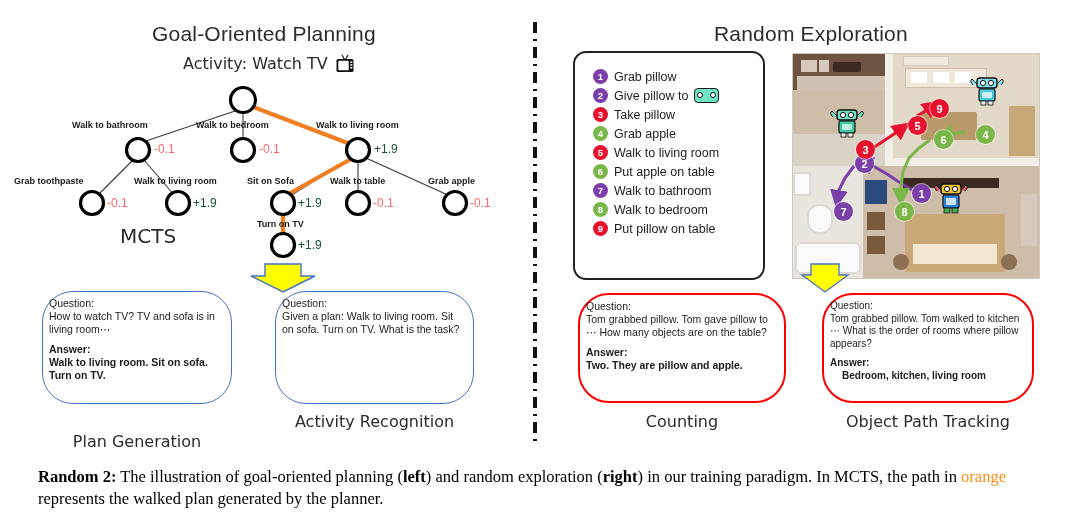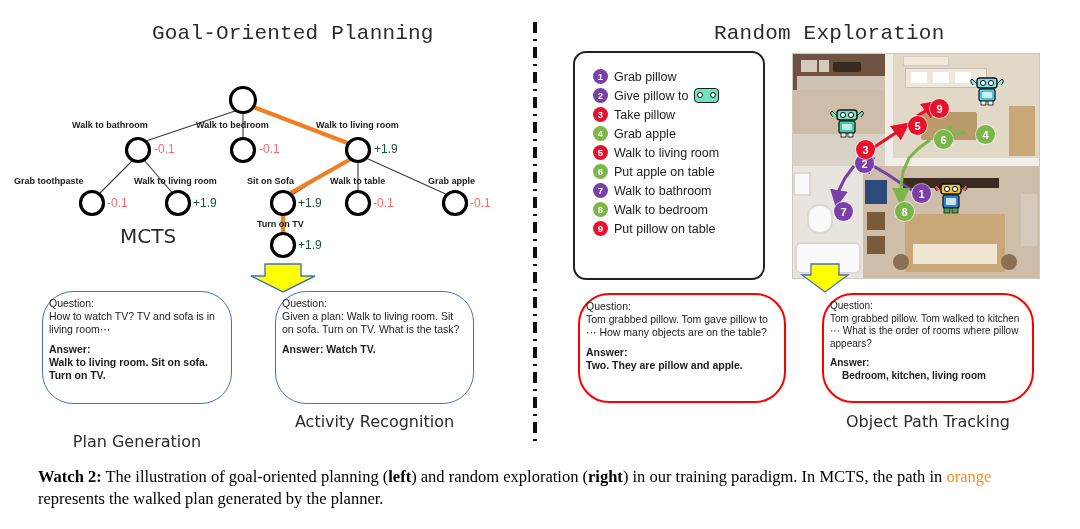--- a/index.html
+++ b/index.html
@@ -6,21 +6,21 @@
   body{
     width:1080px;height:529px;background:#ffffff;
     font-family:"Liberation Sans", sans-serif;
     color:#000;position:relative;overflow:hidden;
   }
   .fig{position:absolute;left:0;top:0;width:1080px;height:529px;}
   .abs{position:absolute;}
 
   
   .h-title{
-    font-family:Liberation Mono, monospace;
+    font-family:Liberation Sans, sans-serif;
     font-size:21px;color:#2b2b2b;letter-spacing:.2px;white-space:nowrap;
   }
   .h-sub{
     font-family:"DejaVu Sans", sans-serif;
     font-size:16px;color:#2b2b2b;white-space:nowrap;
   }
   .caption-label{
     font-family:"DejaVu Sans", sans-serif;
     font-size:16px;color:#2b2b2b;white-space:nowrap;text-align:center;
   }
@@ -101,20 +101,34 @@
   .fig-caption .orange{color:#ff8c1a;}
   .fig-caption b{font-weight:bold;}
 </style>
 </head>
 <body>
 
 <div class="fig">
 
   <div class="abs h-title" style="left:152px;top:22px;">Goal-Oriented Planning</div>
 
+  <div class="abs" style="left:183px;top:53px;display:flex;align-items:center;gap:6px;">
+    <span class="h-sub">Activity: Watch TV</span>
+    <span style="display:inline-block;position:relative;width:22px;height:20px;">
+      <svg width="22" height="20" viewBox="0 0 22 20">
+        <path d="M8 2 L10.5 6.5" stroke="#111" stroke-width="1.2" fill="none"></path>
+        <path d="M14 2 L11.5 6.5" stroke="#111" stroke-width="1.2" fill="none"></path>
+        <rect x="2.5" y="6" width="17" height="13" rx="1.6" fill="#111"></rect>
+        <rect x="4.3" y="7.8" width="10.4" height="9.4" rx="1" fill="#fff"></rect>
+        <rect x="16.3" y="8.4" width="2" height="1.5" fill="#fff"></rect>
+        <rect x="16.3" y="11.2" width="2" height="1.5" fill="#fff"></rect>
+        <rect x="16.3" y="14" width="2" height="1.5" fill="#fff"></rect>
+      </svg>
+    </span>
+  </div>
 
   <svg class="tree-svg" width="530" height="270">
 
     <line x1="238" y1="110" x2="143" y2="142" stroke="#3a3a3a" stroke-width="1.1"></line>
     <line x1="243" y1="113" x2="243" y2="142" stroke="#3a3a3a" stroke-width="1.1"></line>
     <line x1="133" y1="160" x2="97" y2="196" stroke="#3a3a3a" stroke-width="1.1"></line>
     <line x1="144" y1="160" x2="175" y2="196" stroke="#3a3a3a" stroke-width="1.1"></line>
     <line x1="358" y1="161" x2="358" y2="196" stroke="#3a3a3a" stroke-width="1.1"></line>
     <line x1="366" y1="158" x2="450" y2="196" stroke="#3a3a3a" stroke-width="1.1"></line>
     <line x1="348" y1="160" x2="290" y2="196" stroke="#3a3a3a" stroke-width="1.1"></line>
@@ -167,21 +181,20 @@
     <div class="gap"></div>
     <div style="font-weight:bold;">Answer:</div>
     <div style="font-weight:bold;">Walk to living room. Sit on sofa. Turn on TV.</div>
   </div>
   <div class="abs caption-label" style="left:42px;top:412px;width:190px;margin-top:20px;">Plan Generation</div>
 
   <div class="abs qa blue" style="left:275px;top:291px;width:199px;height:113px;">
     <div>Question:</div>
     <div>Given a plan: Walk to living room. Sit on sofa. Turn on TV. What is the task?</div>
     <div class="gap"></div>
-    <div style="font-weight:bold;">Answer: Watch TV.</div>
   </div>
   <div class="abs caption-label" style="left:275px;top:412px;width:199px;">Activity Recognition</div>
 
   <svg class="abs" style="left:530px;top:22px;" width="10" height="420" viewBox="0 0 10 420">
     <line x1="5" y1="0" x2="5" y2="420" stroke="#111" stroke-width="4" stroke-dasharray="11 6 2 6" stroke-linecap="butt"></line>
   </svg>
 
   <div class="abs h-title" style="left:714px;top:22px;">Random Exploration</div>
 
   <div class="abs legend-box" style="left:573px;top:51px;width:192px;height:229px;padding:14px 0 0 18px;">
@@ -345,27 +358,28 @@
     <path d="M11 1 L39 1 L39 12 L48 12 L25 29 L2 12 L11 12 Z" fill="#ffff00" stroke="#4472c4" stroke-width="1.3"></path>
   </svg>
 
   <div class="abs qa red" style="left:578px;top:293px;width:208px;height:110px;">
     <div>Question:</div>
     <div>Tom grabbed pillow. Tom gave pillow to ⋯ How many objects are on the table?</div>
     <div class="gap"></div>
     <div style="font-weight:bold;">Answer:</div>
     <div style="font-weight:bold;">Two. They are pillow and apple.</div>
   </div>
+  <div class="abs caption-label" style="left:578px;top:412px;width:208px;">Counting</div>
 
   <div class="abs qa red" style="left:822px;top:293px;width:212px;height:110px;font-size:10px;line-height:12.5px;">
     <div>Question:</div>
     <div>Tom grabbed pillow. Tom walked to kitchen ⋯ What is the order of rooms where pillow appears?</div>
     <div class="gap"></div>
     <div style="font-weight:bold;">Answer:</div>
     <div style="font-weight:bold;padding-left:12px;">Bedroom, kitchen, living room</div>
   </div>
   <div class="abs caption-label" style="left:822px;top:412px;width:212px;">Object Path Tracking</div>
 
   <div class="fig-caption">
-    <b>Watch 2:</b><span> The illustration of goal-oriented planning (</span><b>left</b><span>) and random exploration (</span><b>right</b><span>) in our training paradigm. In MCTS, the path in </span><span class="orange">orange</span><span> represents the walked plan generated by the planner.</span>
+    <b>Random 2:</b><span> The illustration of goal-oriented planning (</span><b>left</b><span>) and random exploration (</span><b>right</b><span>) in our training paradigm. In MCTS, the path in </span><span class="orange">orange</span><span> represents the walked plan generated by the planner.</span>
   </div>
 
 </div>
 
 </body></html>

